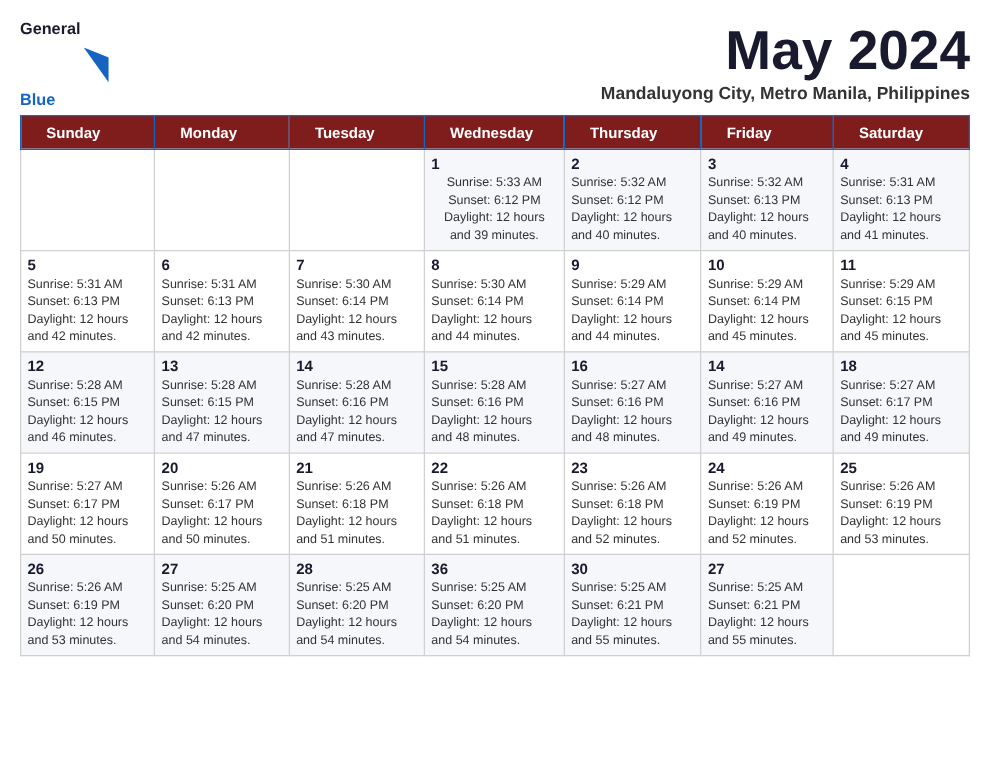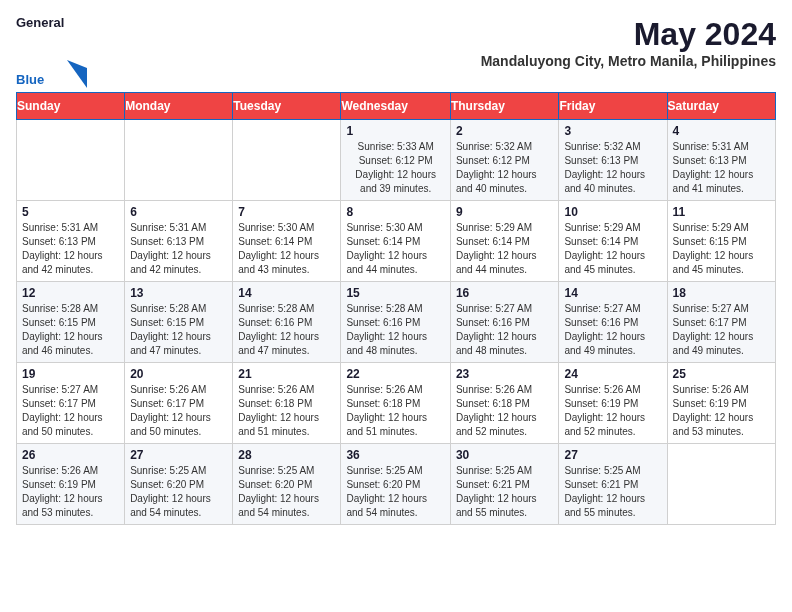--- a/index.html
+++ b/index.html
@@ -11,21 +11,21 @@
       padding: 16px;
     }
     .header {
       display: flex;
       justify-content: space-between;
       align-items: flex-start;
       margin-bottom: 4px;
     }
     .logo {
       display: flex;
-      align-items: flex-end;
+      align-items: center;
     }
     .logo-text {
       display: flex;
       flex-direction: column;
       line-height: 1.1;
     }
     .logo-general {
       font-size: 13px;
       font-weight: bold;
       color: #1a1a2e;
@@ -38,39 +38,39 @@
     }
     .logo-icon {
       width: 20px;
       height: 28px;
       margin-left: 3px;
     }
     .title-block {
       text-align: right;
     }
     .month-year {
-      font-size: 32px;
+      font-size: 44px;
       font-weight: bold;
       color: #1a1a2e;
     }
     .subtitle {
       font-size: 14px;
       color: #333;
       font-weight: 600;
       margin-left: 24px;
     }
     .calendar {
       width: 100%;
       border-collapse: collapse;
       font-size: 10.5px;
     }
     .calendar th {
-      background: #ef4444;
+      background: #7f1d1d;
       color: #fff;
-      padding: 6px 0;
+      padding: 6px 20px;
       text-align: left;
       font-size: 12px;
       font-weight: bold;
       border: 1px solid #1565c0;
     }
     .calendar td {
       border: 1px solid #d0d0d0;
       vertical-align: top;
       padding: 4px 5px;
       width: 113px;

